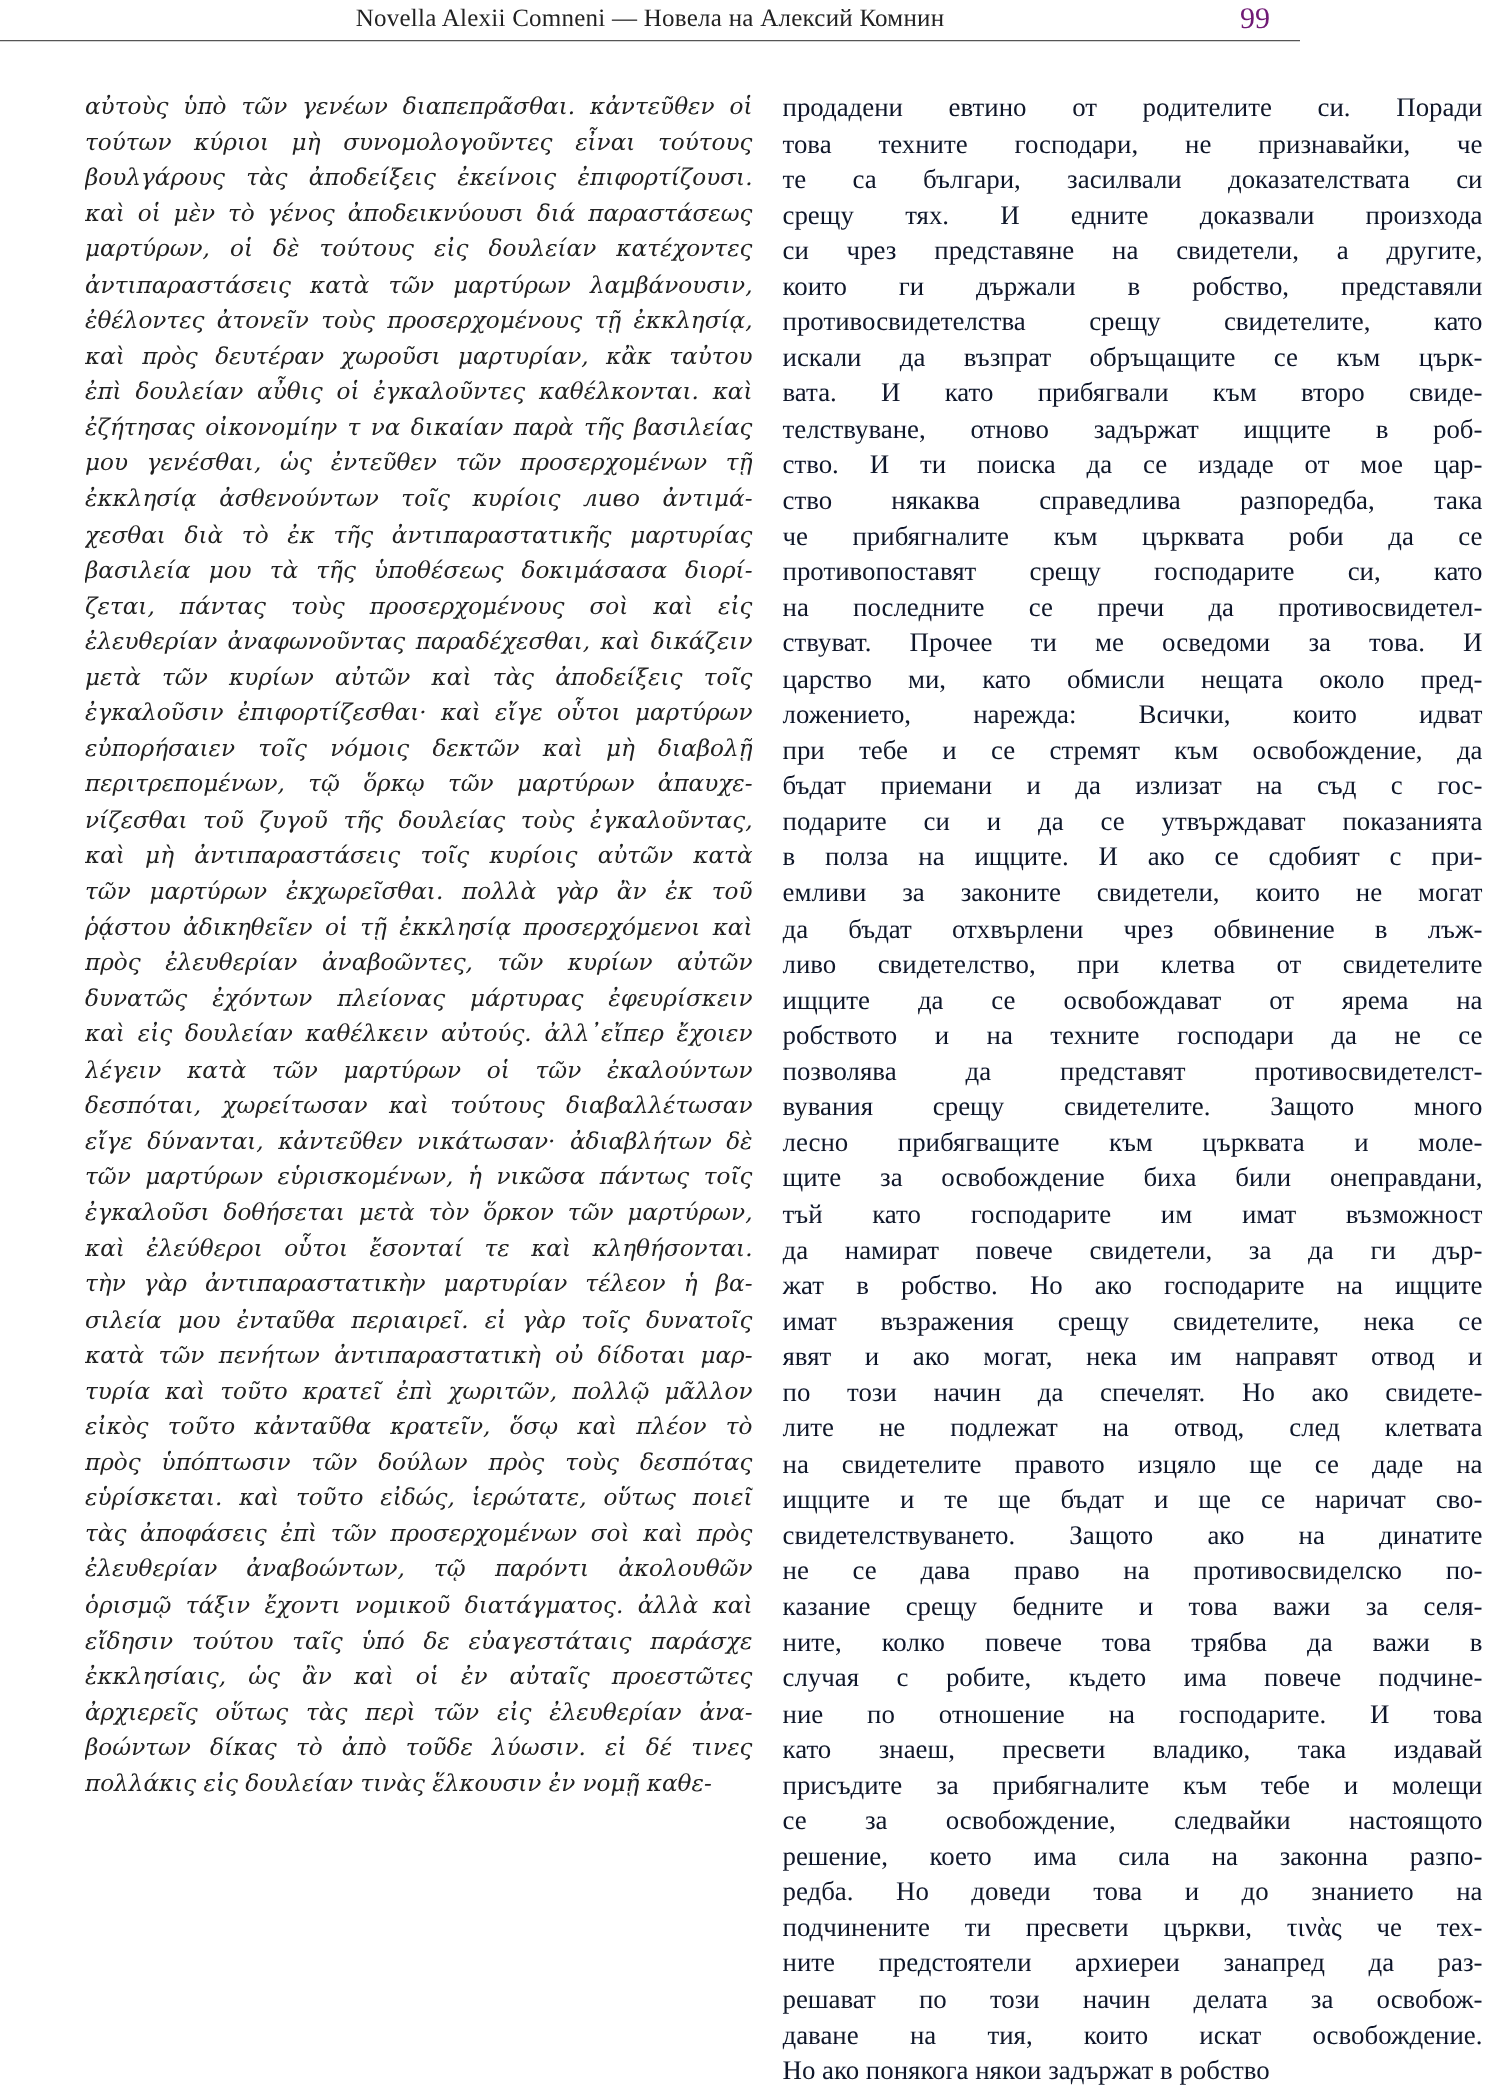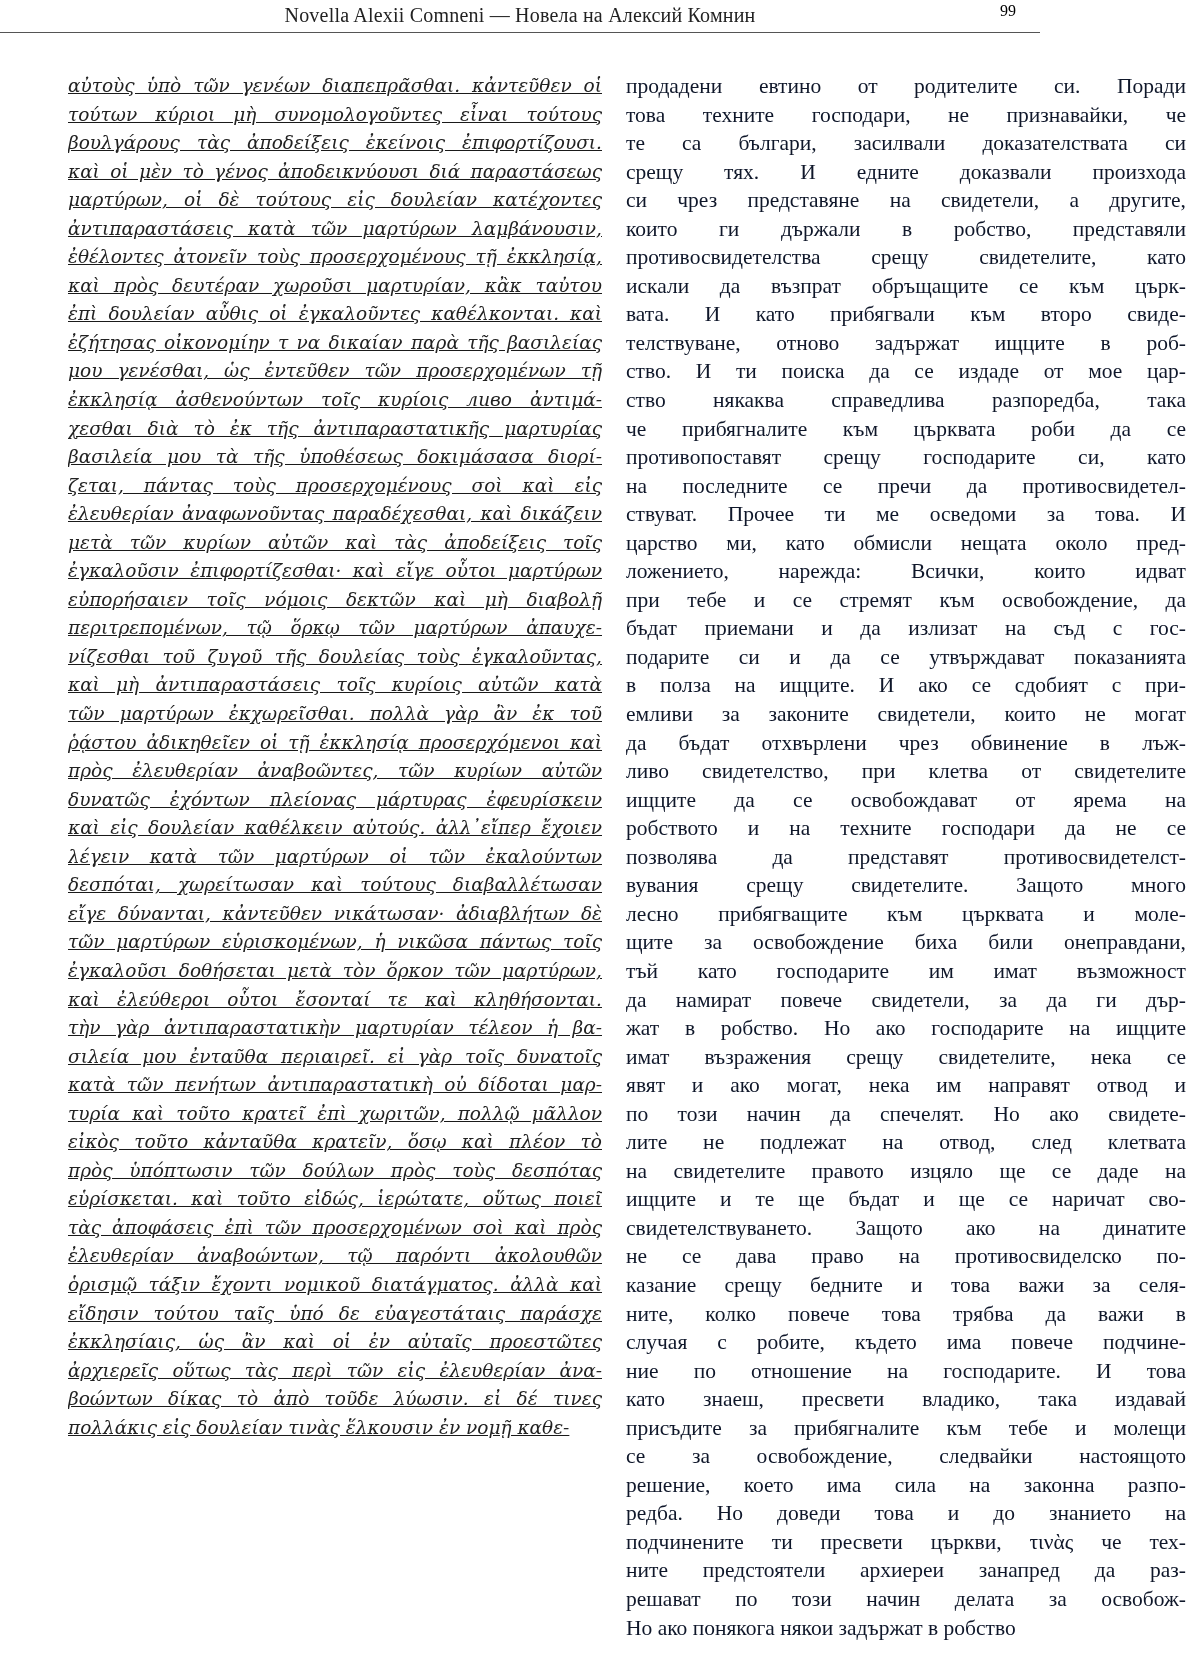--- a/index.html
+++ b/index.html
@@ -6,30 +6,30 @@
   body { width: 1200px; height: 1675px; position: relative; overflow: hidden; color: #1a1a1a; }
   .header {
     position: absolute; left: 0; top: 0; width: 1040px; height: 34px;
   }
   .header-title {
     position: absolute; left: 0; right: 0; top: 4px; text-align: center;
     font-family: "Liberation Serif", serif; font-size: 20px; letter-spacing: 0.2px; color: #222;
   }
   .page-number {
     position: absolute; right: 24px; top: 2px;
-    font-family: "Liberation Serif", serif; font-size: 16px; color: #000000;
+    font-family: "Liberation Serif", serif; font-size: 24px; color: #701a75;
   }
   .header-rule {
     position: absolute; left: 0; right: 0; top: 32px; height: 0;
     border-top: 1.5px solid #555;
   }
   .col {
     position: absolute; top: 72px;
   }
-  .col-left { left: 68px; width: 534px; text-decoration: underline; }
+  .col-left { left: 68px; width: 534px; }
   .col-right { left: 626px; width: 560px; }
   .line {
     display: block; white-space: nowrap; text-align: justify; text-align-last: justify;
     height: 28.55px; line-height: 28.55px; overflow: hidden;
   }
   .col-left .line {
     font-family: "DejaVu Serif", serif; font-style: italic; font-size: 18.5px; color: #222;
   }
   .col-right .line {
     font-family: "Liberation Serif", serif; font-size: 21.5px; color: #0f172a;
@@ -143,14 +143,15 @@
     <span class="line">случая с робите, където има повече подчине-</span>
     <span class="line">ние по отношение на господарите. И това</span>
     <span class="line">като знаеш, пресвети владико, така издавай</span>
     <span class="line">присъдите за прибягналите към тебе и молещи</span>
     <span class="line">се за освобождение, следвайки настоящото</span>
     <span class="line">решение, което има сила на законна разпо-</span>
     <span class="line">редба. Но доведи това и до знанието на</span>
     <span class="line">подчинените ти пресвети църкви, τινὰς че тех-</span>
     <span class="line">ните предстоятели архиереи занапред да раз-</span>
     <span class="line">решават по този начин делата за освобож-</span>
+    <span class="line">даване на тия, които искат освобождение.</span>
     <span class="line last">Но ако понякога някои задържат в робство</span>
   </div>
 
 </body></html>

